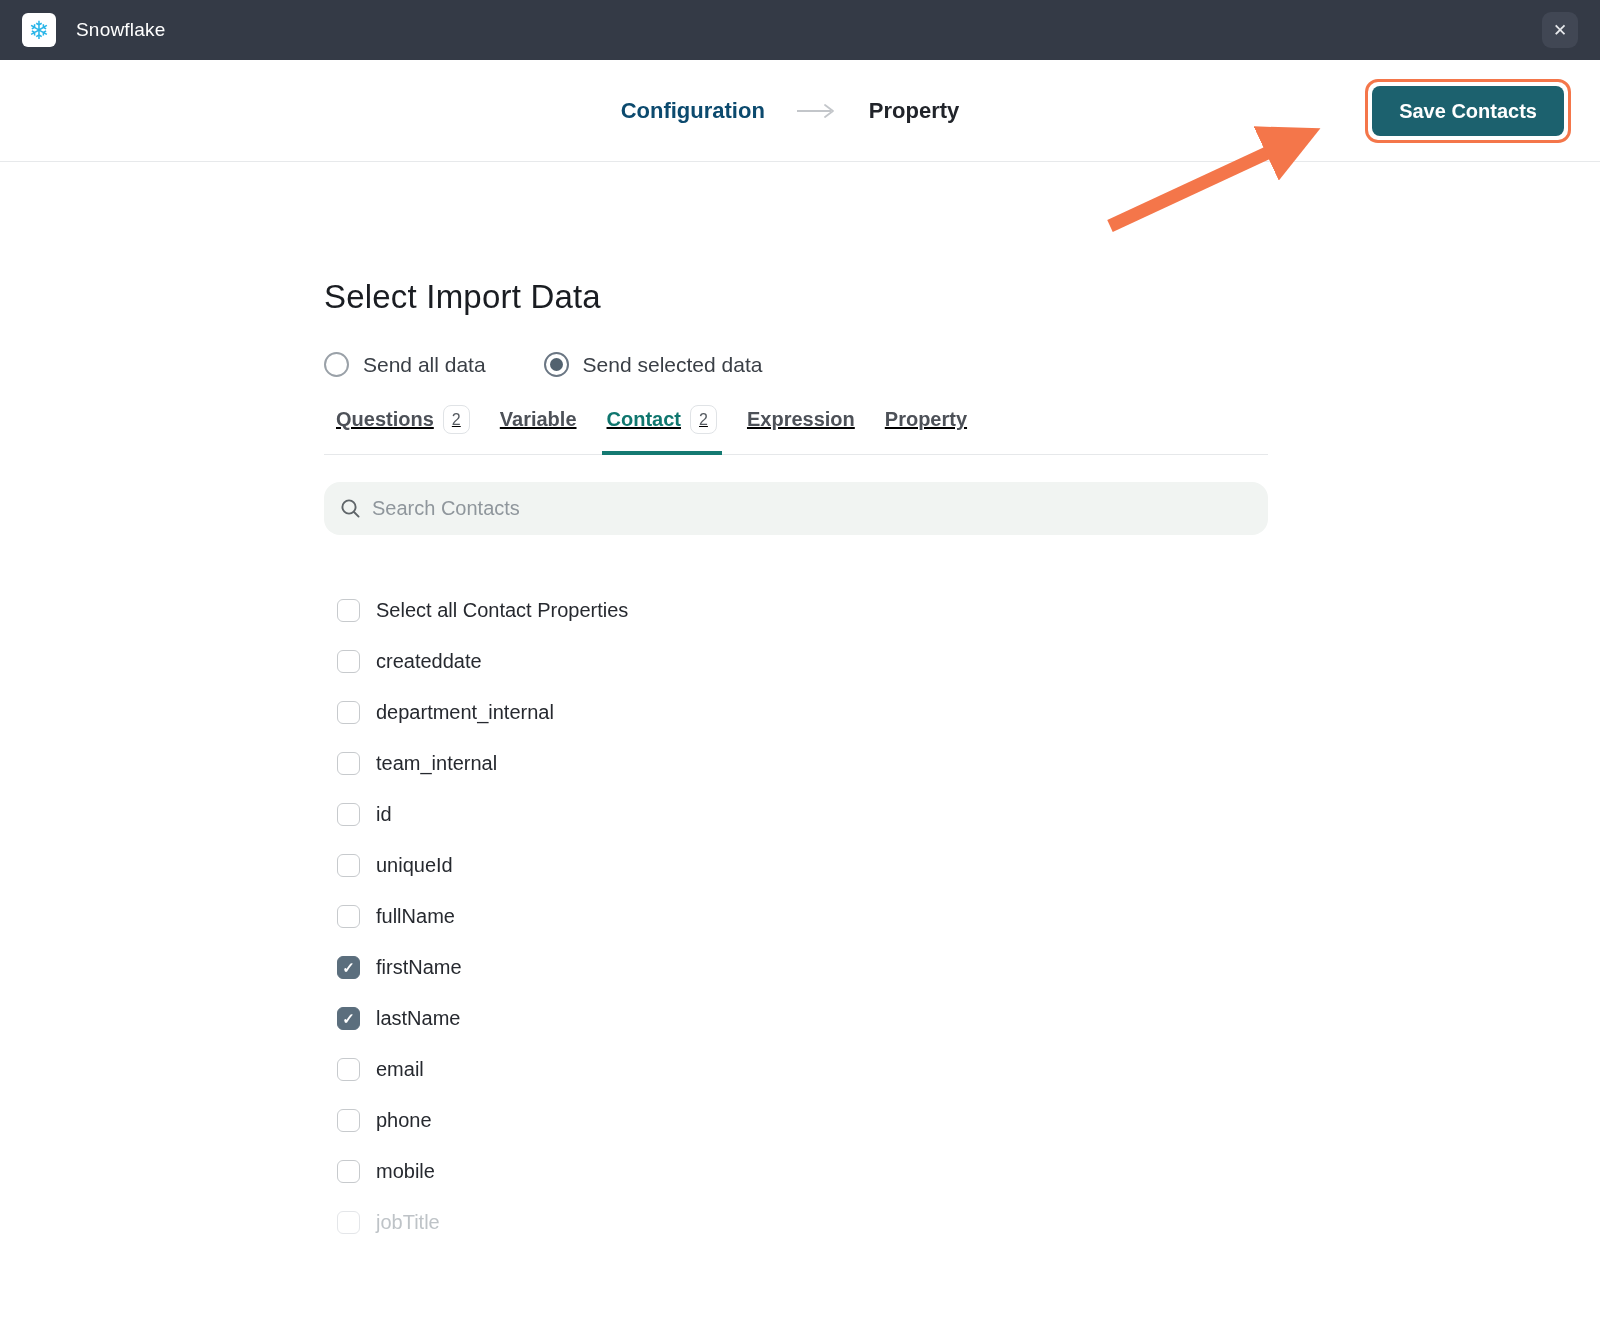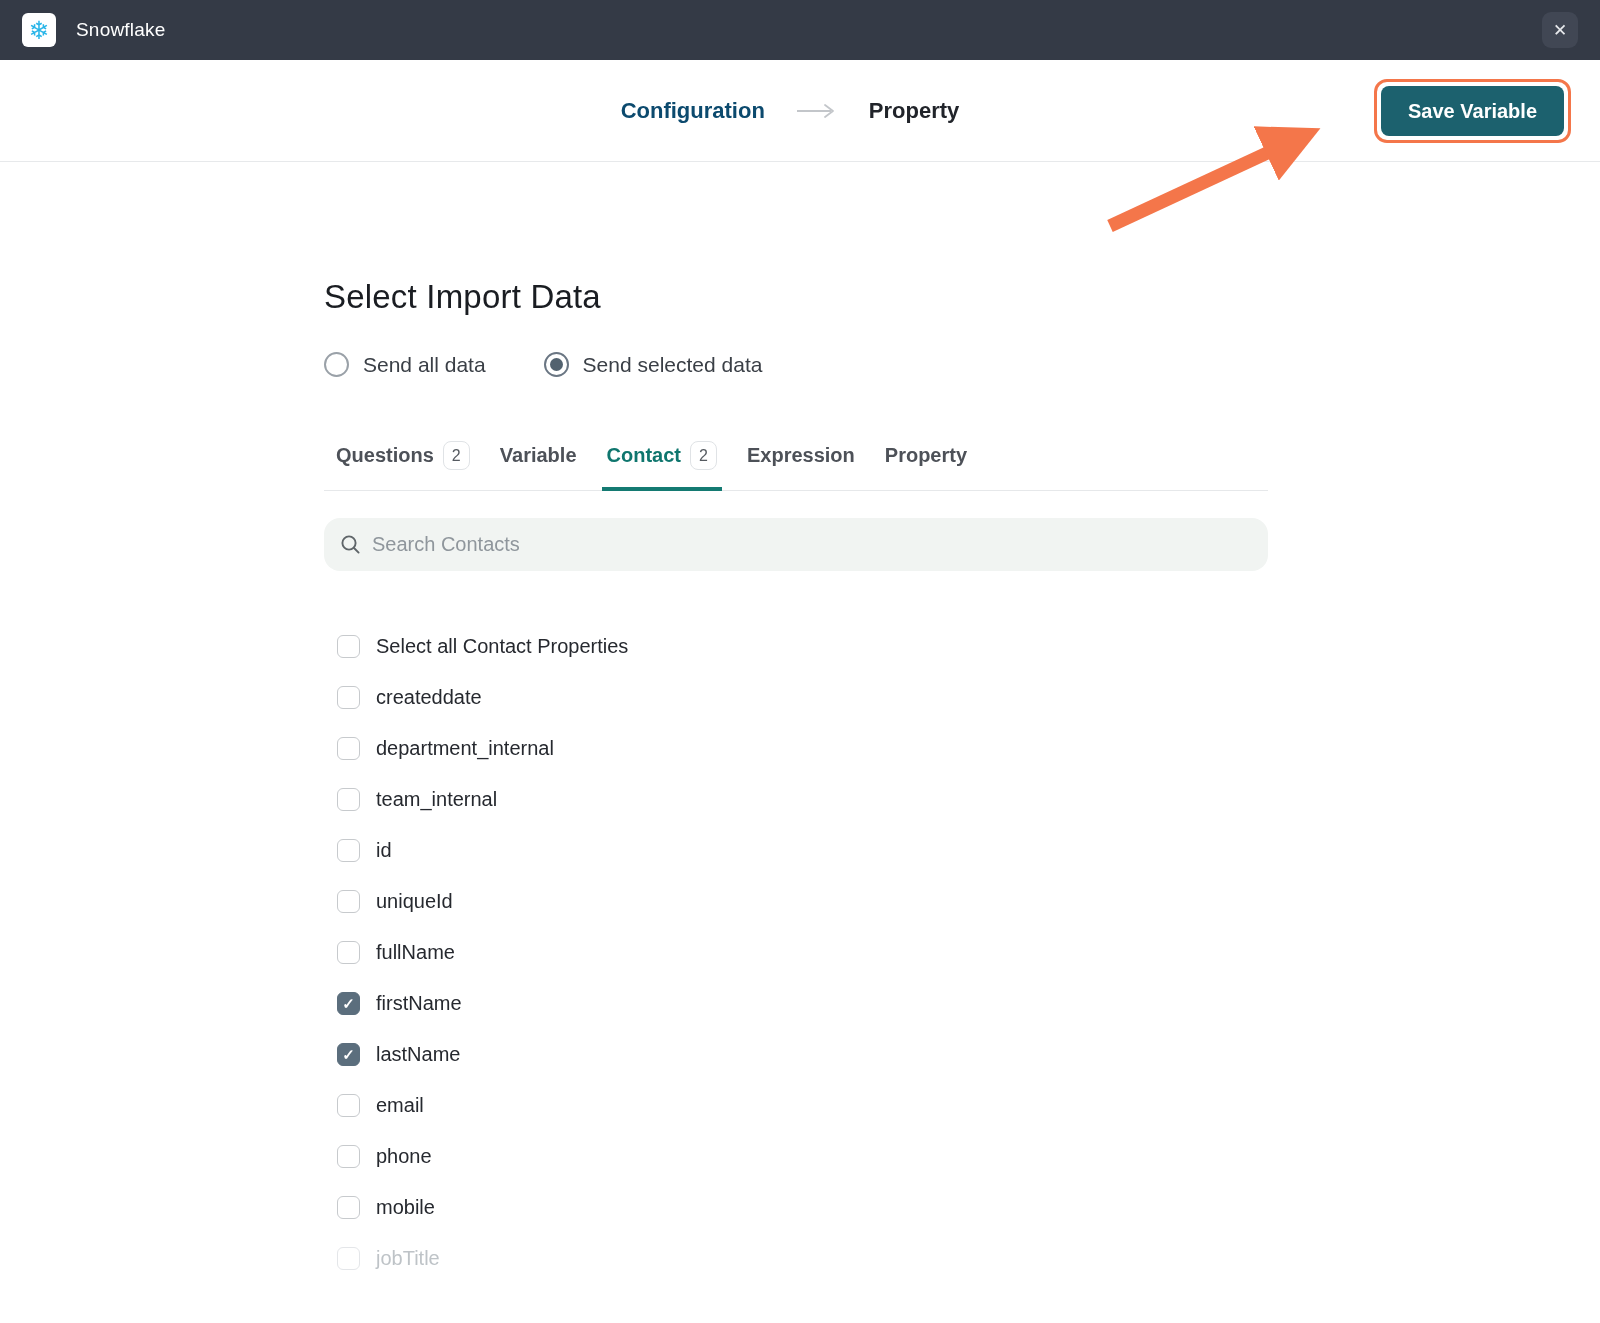--- a/index.html
+++ b/index.html
@@ -37,21 +37,21 @@
   h1.page-title { font-size:33px; font-weight:400; color:#1A1D22; margin-bottom:36px; letter-spacing:.2px; }
 
   .radio-group { display:flex; gap:58px; align-items:flex-end; }
   .radio-option { display:flex; align-items:center; gap:14px; cursor:pointer; }
   .radio-circle { width:25px; height:25px; border-radius:50%; border:2px solid #9AA1A8;
     display:flex; align-items:center; justify-content:center; flex:0 0 auto; }
   .radio-option.selected .radio-circle { border-color:#6A7683; }
   .radio-option.selected .radio-circle::after { content:""; width:13px; height:13px; border-radius:50%; background:#52626F; }
   .radio-label { font-size:21px; color:#3A3F46; }
 
-  .tabs { display:flex; gap:30px; margin-top:64px; border-bottom:1px solid #E6E8EA; padding-left:12px; }
+  .tabs { display:flex; gap:30px; margin-top:28px; border-bottom:1px solid #E6E8EA; padding-left:12px;text-decoration:underline; }
   .tab { position:relative; display:flex; align-items:center; gap:9px; padding-bottom:20px; cursor:pointer; }
   .tab-label { font-size:20px; font-weight:700; color:#4D5158; }
   .tab.active .tab-label { color:#0F766E; }
   .tab.active::after { content:""; position:absolute; left:-5px; right:-5px; bottom:-1px; height:4px; background:#147A72; }
   .badge { min-width:27px; height:29px; padding:0 7px; border:1px solid #E0E3E6; border-radius:8px;
     display:flex; align-items:center; justify-content:center; font-size:16px; color:#555A60; background:#fff; }
   .badge:empty { display:none; }
 
   .search-bar { margin-top:27px; height:53px; background:#F1F4F2; border-radius:16px;
     display:flex; align-items:center; padding:0 16px; gap:11px; }
@@ -87,21 +87,21 @@
     <span class="step">Configuration</span>
     <span class="step-arrow">
       <svg width="44" height="18" viewBox="0 0 44 18">
         <line x1="2" y1="9" x2="36" y2="9" stroke="#C3C6CA" stroke-width="1.8"></line>
         <path d="M30 3 L38 9 L30 15" fill="none" stroke="#C3C6CA" stroke-width="1.8" stroke-linejoin="round" stroke-linecap="round"></path>
       </svg>
     </span>
     <span class="step current">Property</span>
   </div>
   <div class="save-wrap">
-    <button class="save-btn">Save Variable</button>
+    <button class="save-btn">Save Contacts</button>
   </div>
 </div>
 
 <svg class="pointer-arrow" viewBox="0 0 270 130">
   <defs>
     <marker id="ah" markerWidth="4.6" markerHeight="4.6" refX="1" refY="2.3" orient="auto">
       <path d="M0,0 L4.6,2.3 L0,4.6 z" fill="#F4764A"></path>
     </marker>
   </defs>
   <line x1="30" y1="108" x2="198" y2="30" stroke="#F4764A" stroke-width="13" marker-end="url(#ah)"></line>

